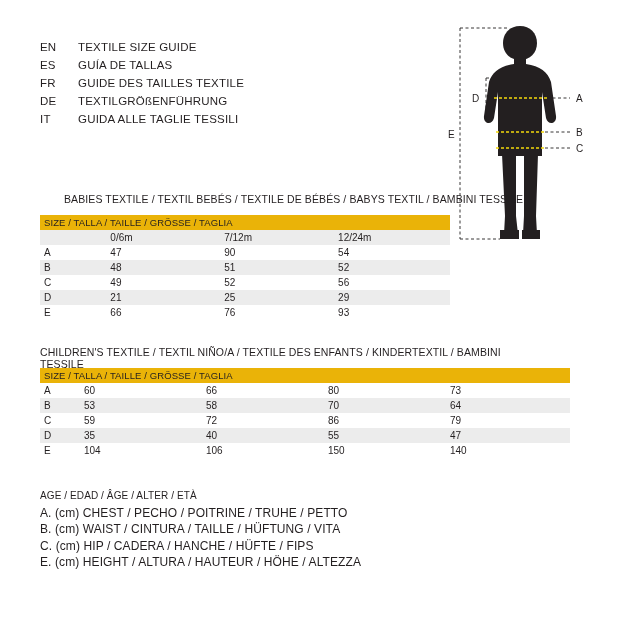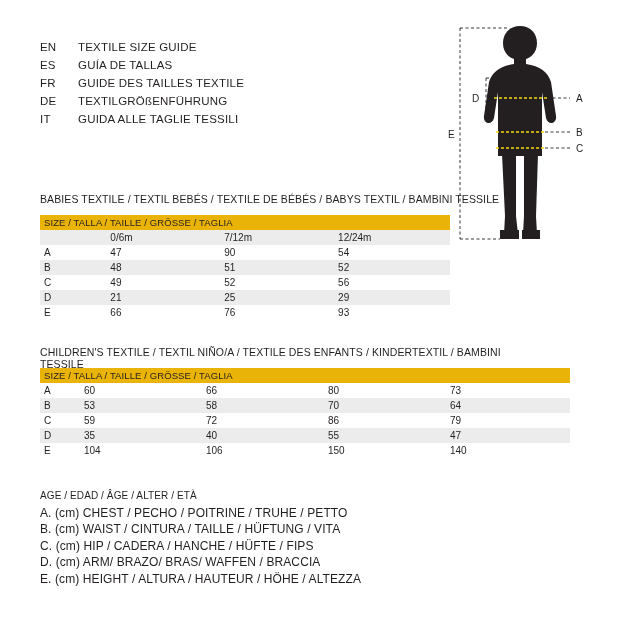--- a/index.html
+++ b/index.html
@@ -55,21 +55,21 @@
   }
 
   
   .section-title {
     position: absolute;
     left: 40px;
     font-size: 10.5px;
     color: #231f20;
     letter-spacing: 0.1px;
   }
-  #babies-title { top: 193px; }
+  #babies-title { top: 193px; margin-left: 24px; }
   #children-title { top: 346px; }
 
   
   table.size-table {
     position: absolute;
     border-collapse: collapse;
     font-size: 10px;
     color: #231f20;
   }
   #babies-table { left: 40px; top: 215px; width: 410px; }
@@ -298,17 +298,16 @@
       <td class="c-val">140</td>
     </tr>
   </tbody>
     </table>
 
   <div class="legend">
     <div class="legend-title">AGE / EDAD / ÂGE / ALTER / ETÀ</div>
     <div class="legend-item">A. (cm) CHEST / PECHO / POITRINE / TRUHE / PETTO</div>
     <div class="legend-item">B. (cm) WAIST / CINTURA / TAILLE / HÜFTUNG / VITA</div>
     <div class="legend-item">C. (cm) HIP / CADERA / HANCHE / HÜFTE / FIPS</div>
-    <div class="legend-item">D. (cm) ARM/ BRAZO/ BRAS/ WAFFEN / BRACCIA</div>
     <div class="legend-item">E. (cm) HEIGHT / ALTURA / HAUTEUR / HÖHE / ALTEZZA</div>
   </div>
 
 </div>
 
 </body></html>

